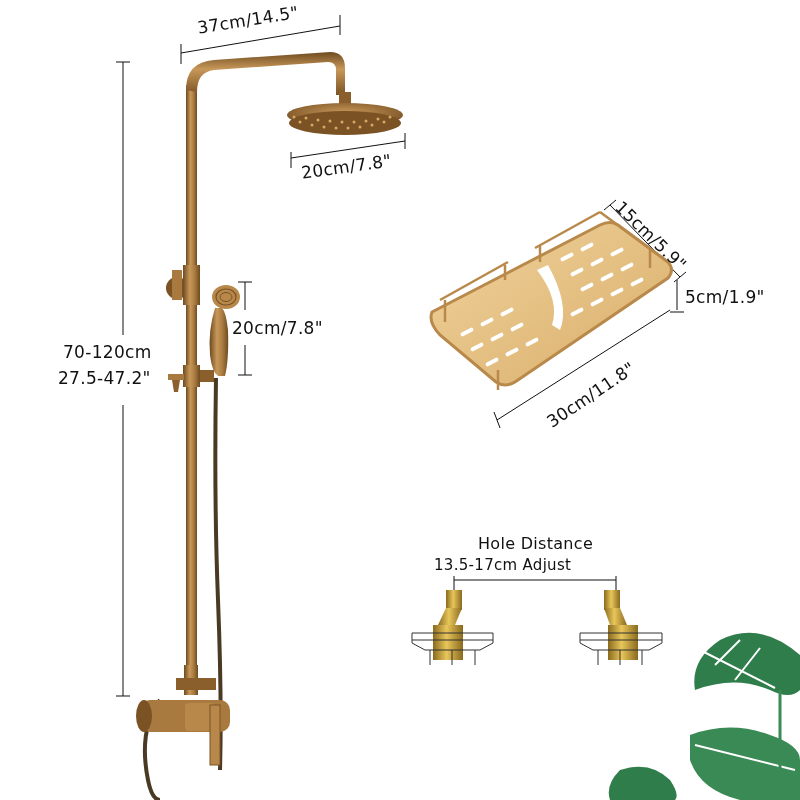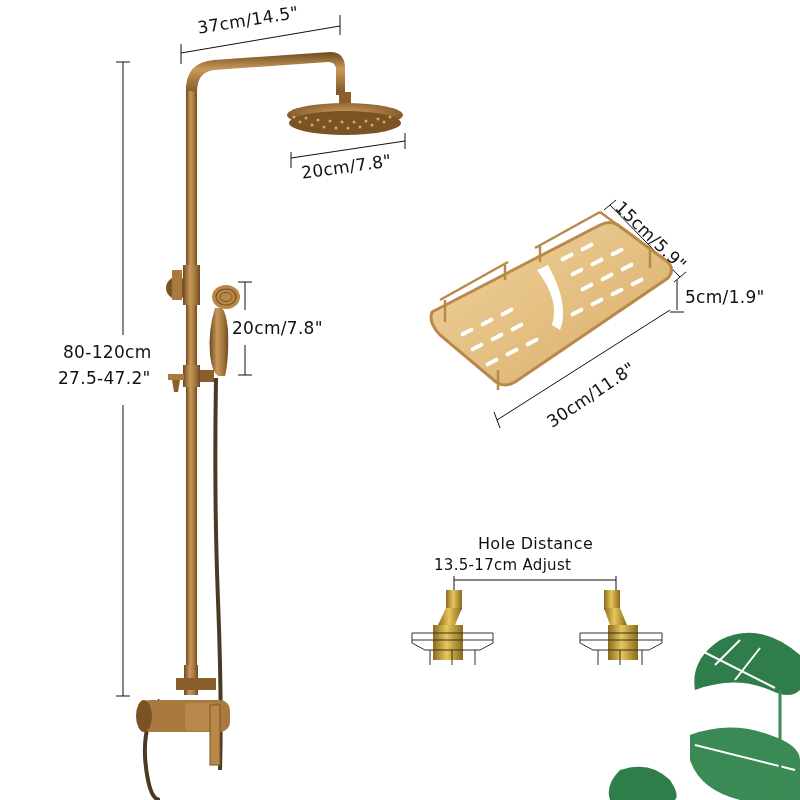--- a/index.html
+++ b/index.html
@@ -204,20 +204,20 @@
     <path d="M735 680 L760 648" stroke="#ffffff" stroke-width="2"></path>
     <path d="M690 735 Q730 720 770 735 Q800 745 800 760 L800 800 L740 800 Q700 790 690 760 Z" fill="#3a8a55"></path>
     <path d="M695 745 L795 770" stroke="#ffffff" stroke-width="2"></path>
     <path d="M620 770 Q650 760 670 780 Q680 795 675 800 L610 800 Q605 785 620 770 Z" fill="#2f7d4a"></path>
     <path d="M780 690 L780 800" stroke="#3a8a55" stroke-width="3"></path>
   </g>
 </svg>
 
 <div class="dim-text" style="left:196px; top:18px; transform:rotate(-9deg); transform-origin:left top;">37cm/14.5"</div>
 <div class="dim-text" style="left:300px; top:163px; transform:rotate(-8deg); transform-origin:left top;">20cm/7.8"</div>
-<div class="dim-text" style="left:63px; top:342px;">80-120cm</div>
+<div class="dim-text" style="left:63px; top:342px;">70-120cm</div>
 <div class="dim-text" style="left:58px; top:368px;">27.5-47.2"</div>
 <div class="dim-text" style="left:232px; top:318px;">20cm/7.8"</div>
 <div class="dim-text" style="left:625px; top:197px; transform:rotate(44deg); transform-origin:left top;">15cm/5.9"</div>
 <div class="dim-text" style="left:685px; top:287px;">5cm/1.9"</div>
 <div class="dim-text" style="left:543px; top:415px; transform:rotate(-34deg); transform-origin:left top;">30cm/11.8"</div>
 <div class="dim-text" style="left:478px; top:534px; font-size:16px;">Hole Distance</div>
 <div class="dim-text" style="left:434px; top:556px; font-size:15px;">13.5-17cm Adjust</div>
 
 </body></html>

